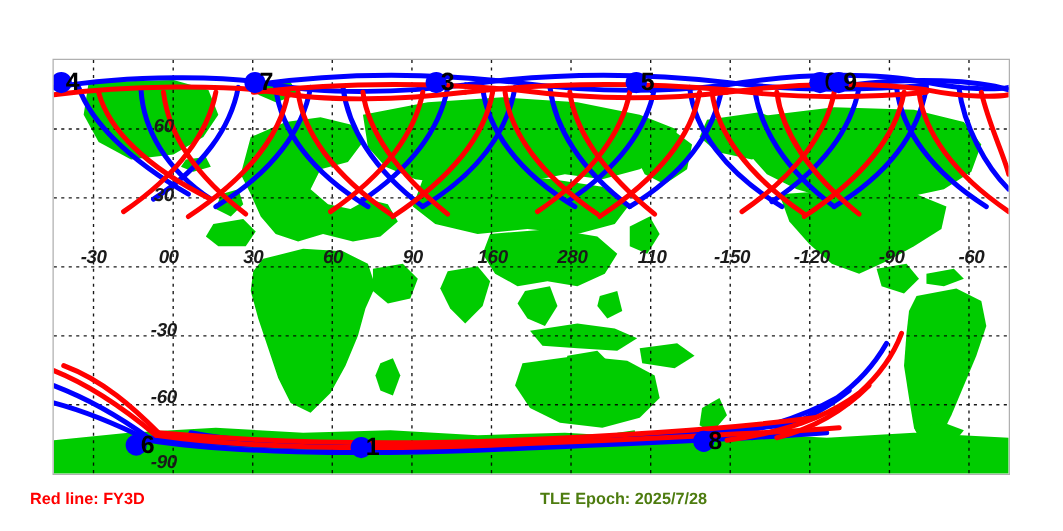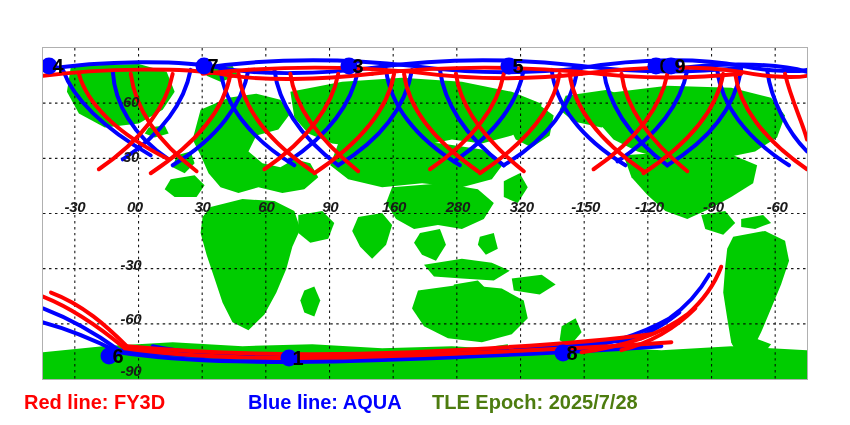--- a/index.html
+++ b/index.html
@@ -63,21 +63,21 @@
   }
 
   
   #legend {
     position: absolute;
     left: 0; top: 392px;
     width: 850px; height: 28px;
   }
   .legend-item {
     position: absolute;
-    font-size: 20px;
+    font-size: 13px;
     font-weight: bold;
     font-family: "Liberation Sans", sans-serif;
     white-space: nowrap;
     line-height: 1;
   }
   #legend-red   { left: 24px;  color: #ff0000; }
   #legend-blue  { left: 248px; color: #0000ff; }
   #legend-epoch { left: 432px; color: #4d7c0f; }
 </style>
 </head>
@@ -257,21 +257,21 @@
       </g>
     </svg>
 
     <div class="lon-label" style="left:31.9px;  top:158px;">-30</div>
     <div class="lon-label" style="left:95.8px;  top:158px;">0</div>
     <div class="lon-label" style="left:159.6px; top:158px;">30</div>
     <div class="lon-label" style="left:223.4px; top:158px;">60</div>
     <div class="lon-label" style="left:287.3px; top:158px;">90</div>
     <div class="lon-label" style="left:351.1px; top:158px;">160</div>
     <div class="lon-label" style="left:414.9px; top:158px;">280</div>
-    <div class="lon-label" style="left:478.8px; top:158px;">320</div>
+    <div class="lon-label" style="left:478.8px; top:158px;">110</div>
     <div class="lon-label" style="left:542.6px; top:158px;">-150</div>
     <div class="lon-label" style="left:606.4px; top:158px;">-120</div>
     <div class="lon-label" style="left:670.3px; top:158px;">-90</div>
     <div class="lon-label" style="left:734.1px; top:158px;">-60</div>
 
     <div class="lat-label" style="left:88px; top:-6px;">90</div>
     <div class="lat-label" style="left:88px; top:53px;">60</div>
     <div class="lat-label" style="left:88px; top:108px;">30</div>
     <div class="lat-label" style="left:88px; top:158px;">0</div>
     <div class="lat-label" style="left:88px; top:216px;">-30</div>
@@ -311,17 +311,16 @@
       <span class="mlabel">1</span>
     </div>
     <div class="marker" style="left:520px; top:305px;">
       <span class="dot"></span>
       <span class="mlabel">8</span>
     </div>
   </div>
 
   <div id="legend">
     <span class="legend-item" id="legend-red">Red line: FY3D</span>
-    <span class="legend-item" id="legend-blue">Blue line: AQUA</span>
     <span class="legend-item" id="legend-epoch">TLE Epoch: 2025/7/28</span>
   </div>
 
 </div>
 
 </body></html>

